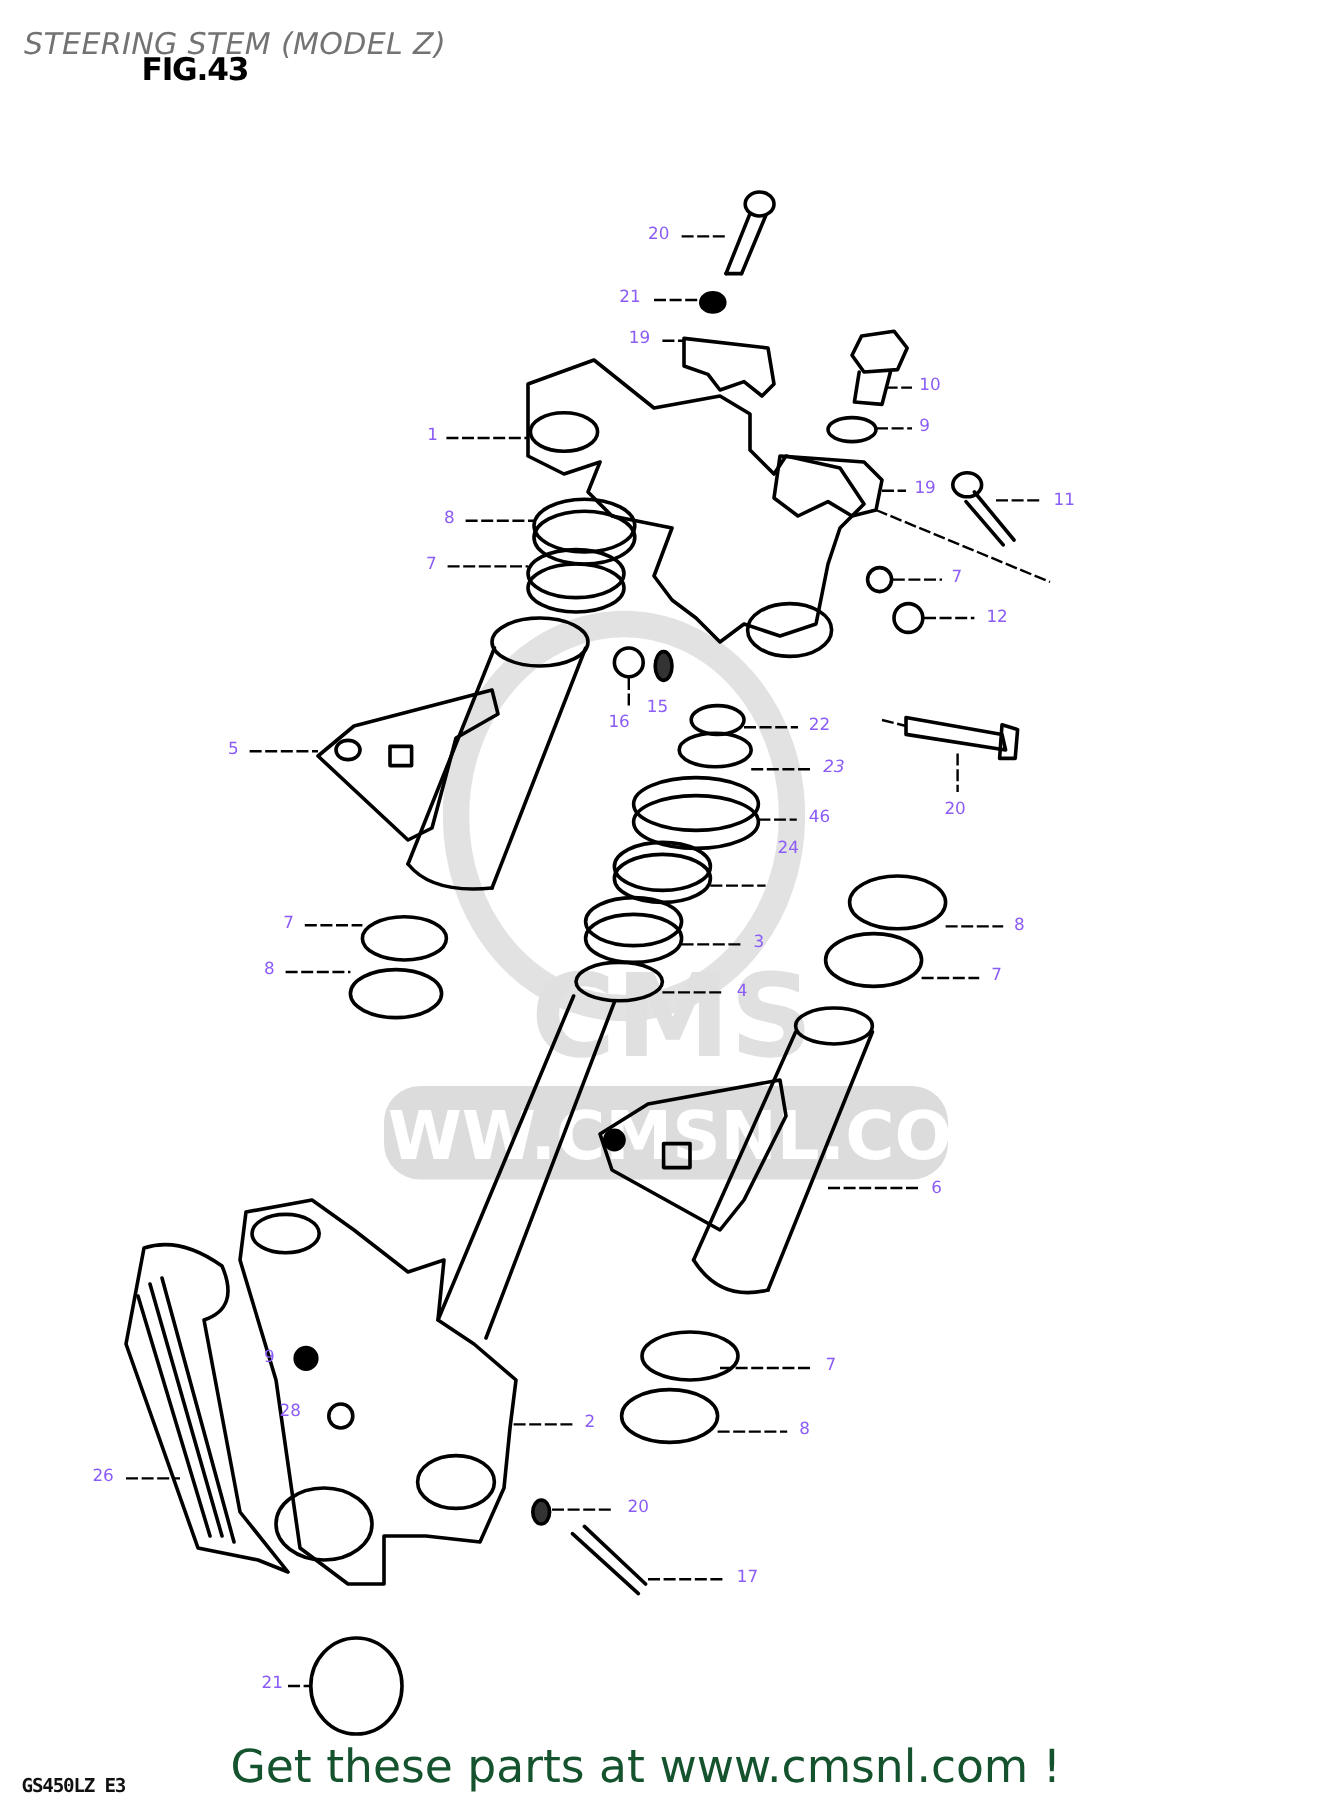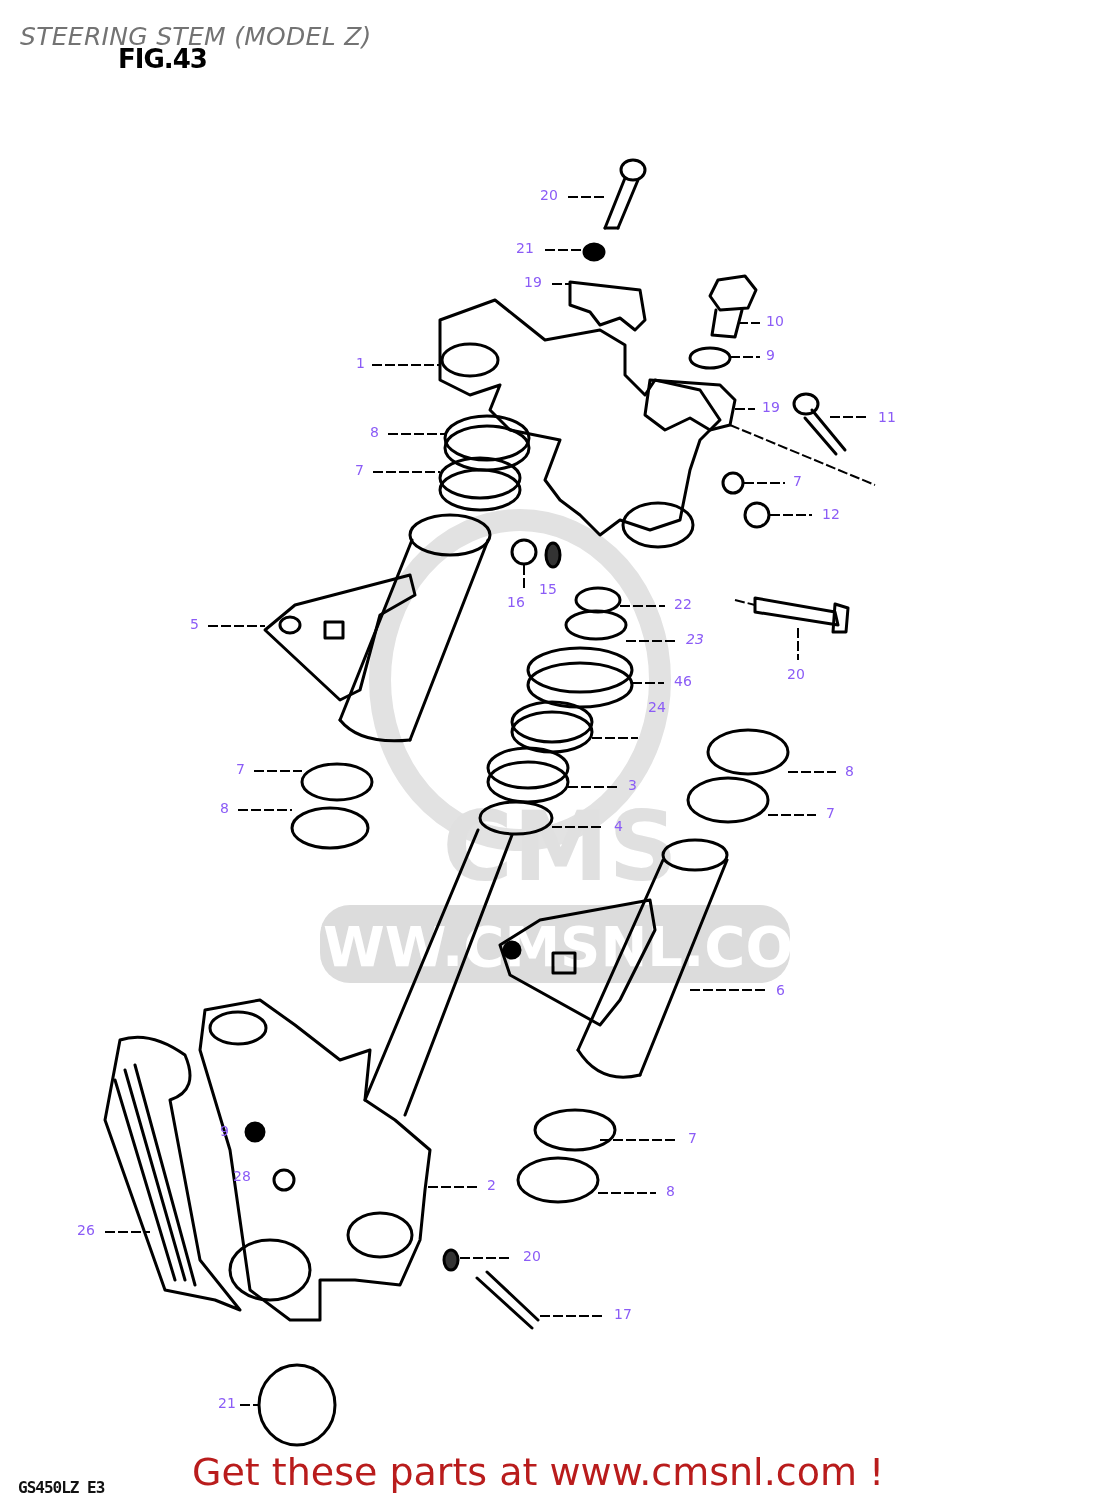--- a/index.html
+++ b/index.html
@@ -1,20 +1,20 @@
 <!DOCTYPE html>
 <html><head>
 <meta charset="utf-8">
 <style>
   html, body { margin:0; padding:0; background:#ffffff; }
   body { width:1098px; height:1500px; position:relative; overflow:hidden; font-family:"Liberation Sans", sans-serif; }
   .page-title { position:absolute; left:20px; top:22px; font-size:25px; color:#737373; letter-spacing:0.3px; font-family:"DejaVu Sans", sans-serif;font-style:italic; }
   .fig-label { position:absolute; left:118px; top:44px; font-size:26px; font-weight:bold; color:#000; font-family:"DejaVu Sans", sans-serif; letter-spacing:-1px; }
   .model-code { position:absolute; left:18px; top:1478px; font-size:16px; font-weight:bold; color:#111; font-family:"DejaVu Sans Mono", monospace; letter-spacing:-1px; }
-  .promo { position:absolute; left:192px; top:1450px; font-size:38px; color:#b91c1c; font-family:"DejaVu Sans", sans-serif; }
+  .promo { position:absolute; left:192px; top:1450px; font-size:38px; color:#14532d; font-family:"DejaVu Sans", sans-serif; }
   .diagram { position:absolute; left:0; top:0; width:1098px; height:1500px; }
   .callout { position:absolute; font-size:14px; color:#8b5cf6; font-family:"DejaVu Sans", sans-serif; }
   svg text { font-family:"DejaVu Sans", sans-serif; }
 </style>
 </head>
 <body>
 
 <div class="page-title">STEERING STEM (MODEL Z)</div>
 <div class="fig-label">FIG.43</div>
 

